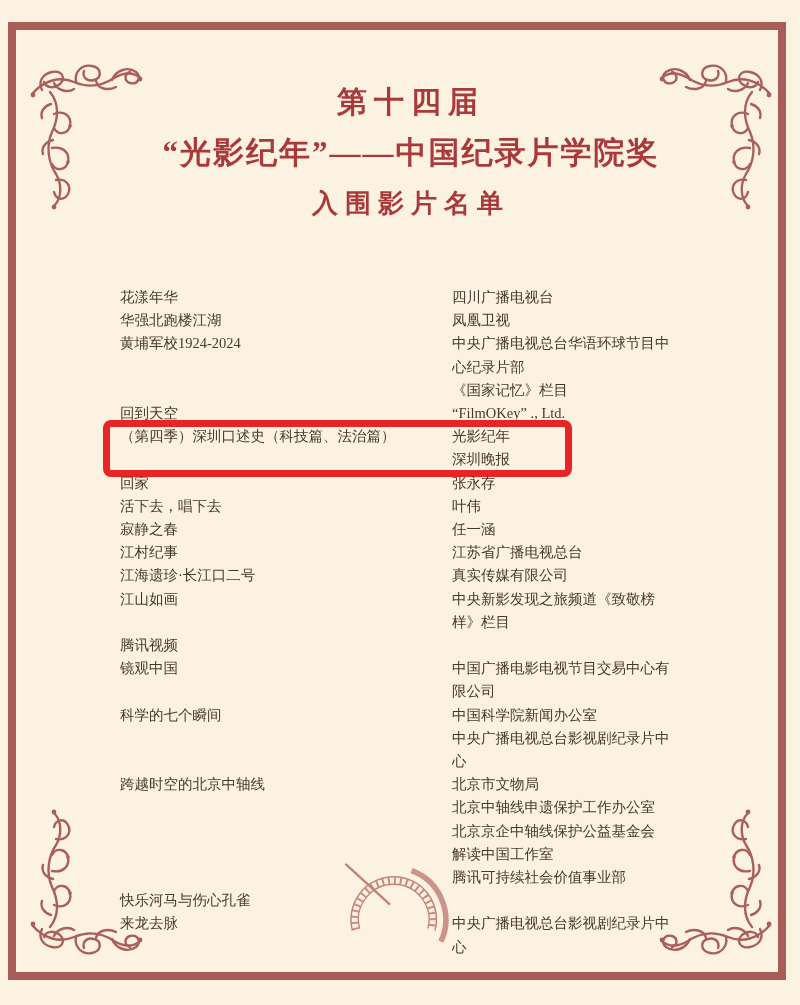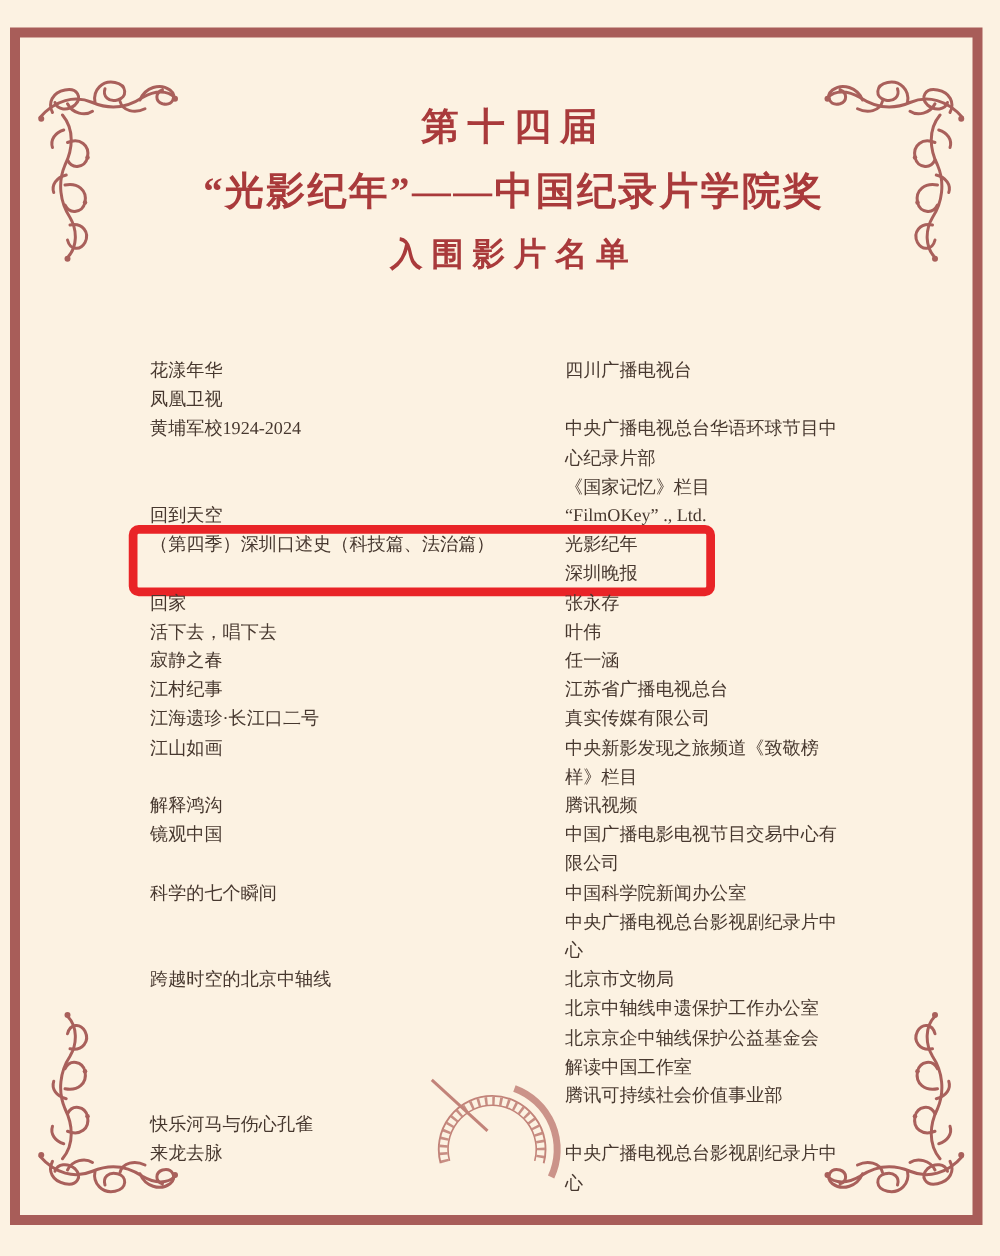--- a/index.html
+++ b/index.html
@@ -168,20 +168,21 @@
 
 
   <div class="rows" id="rows">
       <div class="entry">
         <div class="work-cell">花漾年华</div>
         <div class="org-cell">
           <div class="org-line">四川广播电视台</div>
         </div>
       </div>
       <div class="entry">
+        <div class="work-cell">华强北跑楼江湖</div>
         <div class="org-cell">
           <div class="org-line">凤凰卫视</div>
         </div>
       </div>
       <div class="entry">
         <div class="work-cell">黄埔军校1924-2024</div>
         <div class="org-cell">
           <div class="org-line">中央广播电视总台华语环球节目中心纪录片部</div>
           <div class="org-line">《国家记忆》栏目</div>
         </div>
@@ -230,21 +231,20 @@
           <div class="org-line">真实传媒有限公司</div>
         </div>
       </div>
       <div class="entry">
         <div class="work-cell">江山如画</div>
         <div class="org-cell">
           <div class="org-line">中央新影发现之旅频道《致敬榜样》栏目</div>
         </div>
       </div>
       <div class="entry">
-        <div class="work-cell">解释鸿沟</div>
         <div class="org-cell">
           <div class="org-line">腾讯视频</div>
         </div>
       </div>
       <div class="entry">
         <div class="work-cell">镜观中国</div>
         <div class="org-cell">
           <div class="org-line">中国广播电影电视节目交易中心有限公司</div>
         </div>
       </div>

